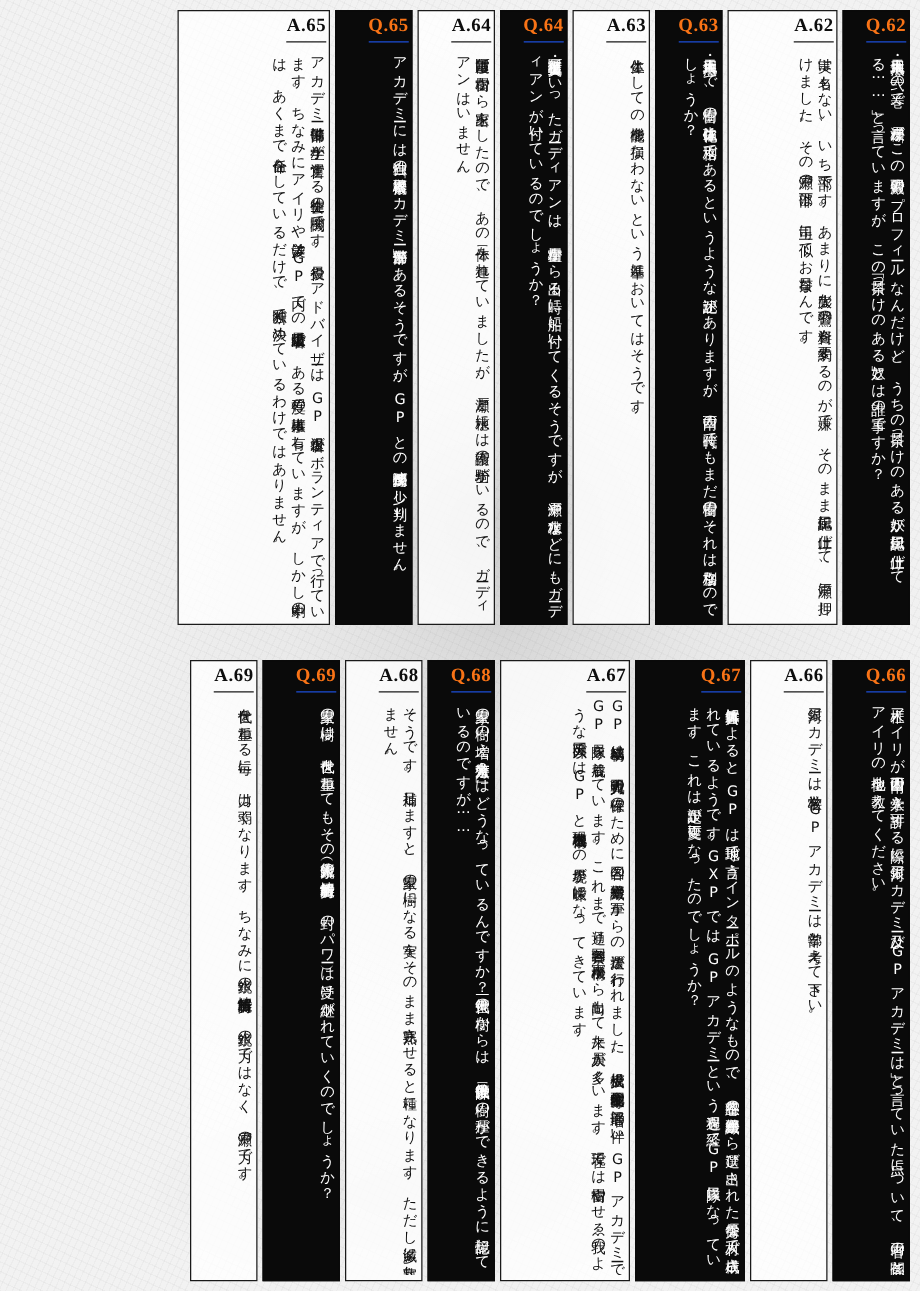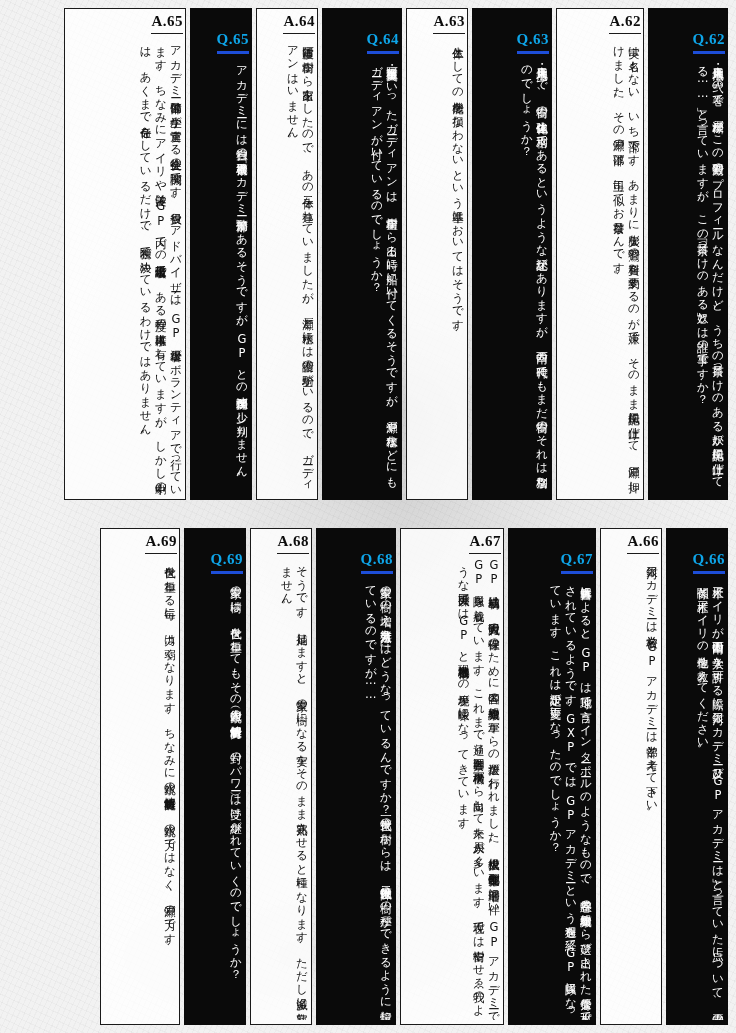--- a/index.html
+++ b/index.html
@@ -65,44 +65,43 @@
     font-weight: 700;
     letter-spacing: 0.5px;
     padding: 1px 0 3px 0;
     margin-bottom: 2px;
   }
   .panel.light .panel-head {
     border-bottom: 1px solid #1a1a1a;
     color: #0d0d0d;
   }
   .panel.dark .panel-head {
-    border-bottom: 3px solid #1d4ed8;
-    color: #0ea5e9;
-    margin-top: 18px;
+    border-bottom: 1px solid #1d4ed8;
+    color: #f97316;
   }
   .panel-body {
     flex: 1 1 auto;
     writing-mode: vertical-rl;
     text-orientation: upright;
     font-family: "DejaVu Sans", sans-serif;
     font-size: 11.5px;
     line-height: 1.32;
     letter-spacing: 0.4px;
     text-align: left;
     overflow: hidden;
     padding-top: 2px;
     white-space: pre-wrap;
     word-break: break-all;
   }
   .panel.dark .panel-body { color: #ffffff; }
   .panel.light .panel-body { color: #111111; }
 
   
   .w-sm { width: 62px; }
-  .w-md { width: 80px; }
+  .w-md { width: 54px; }
   .w-lg { width: 88px; }
   .w-xl { width: 104px; padding-left: 33px; }
   .w-xxl { width: 122px; }
 
   .smudge {
     position: absolute;
     pointer-events: none;
     opacity: 0.35;
   }
   .smudge-1 {

